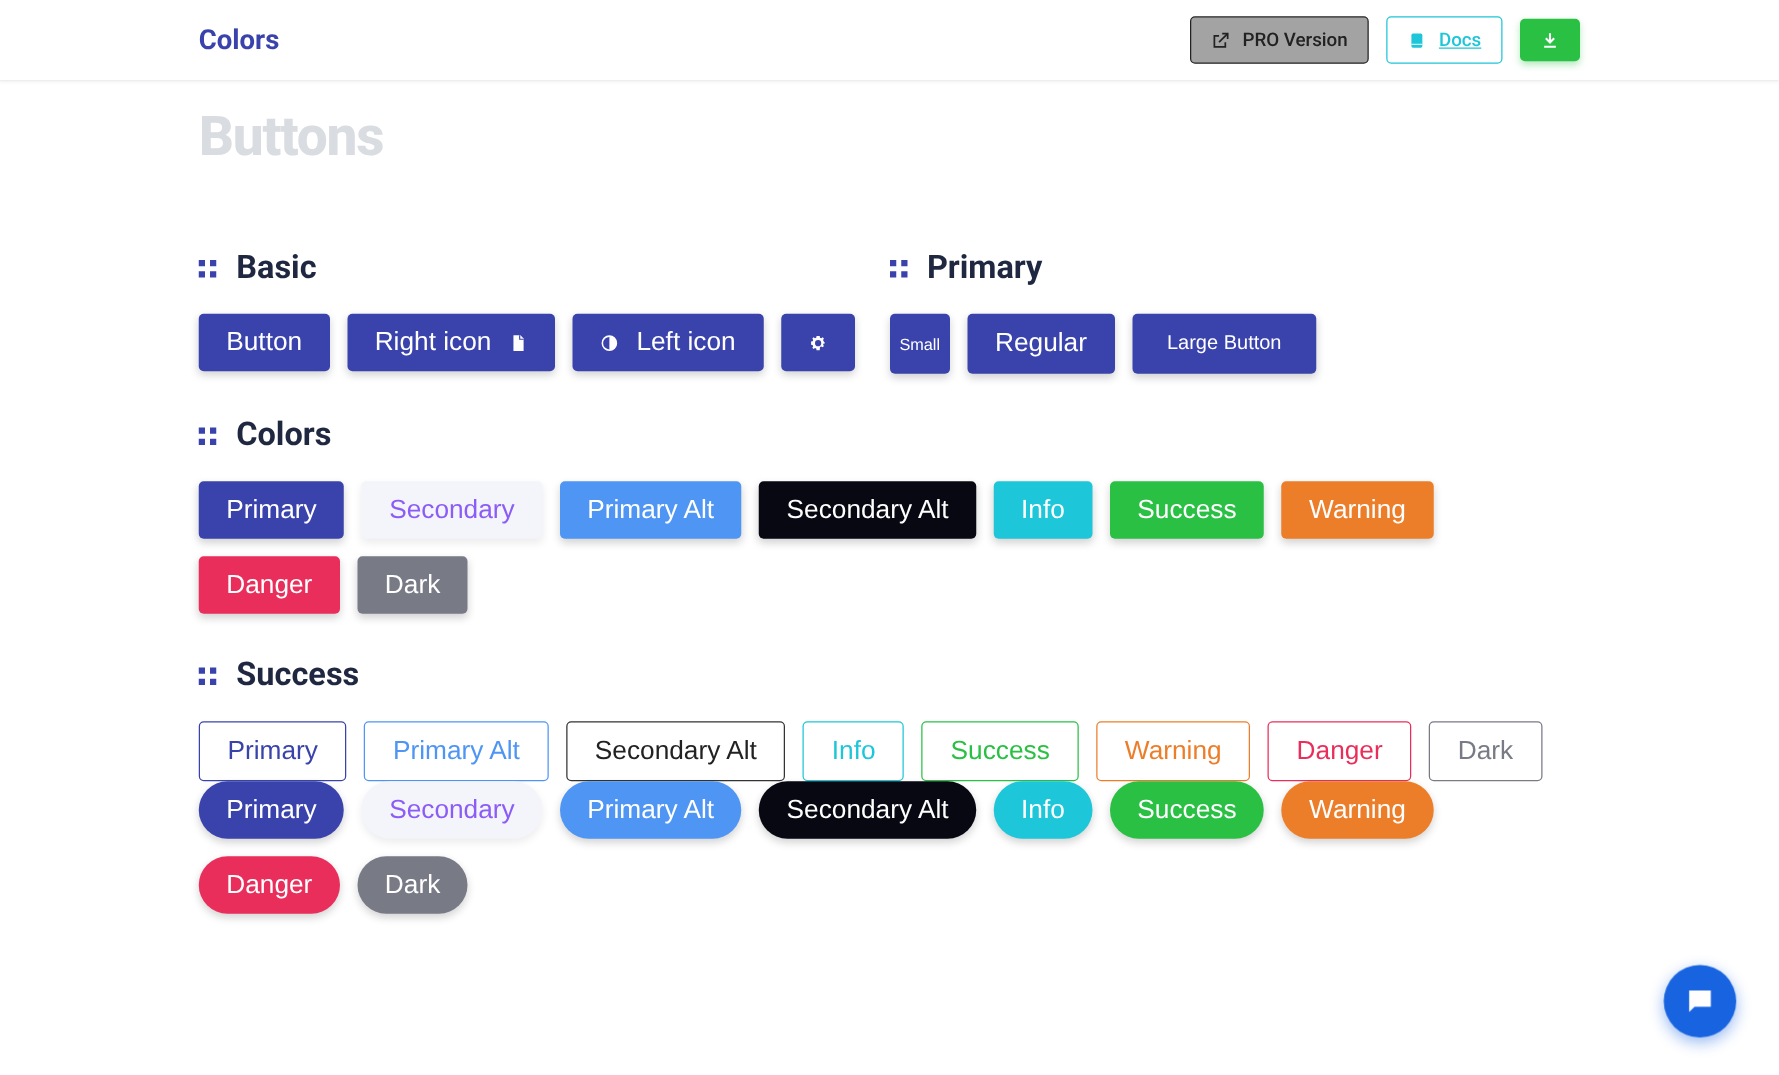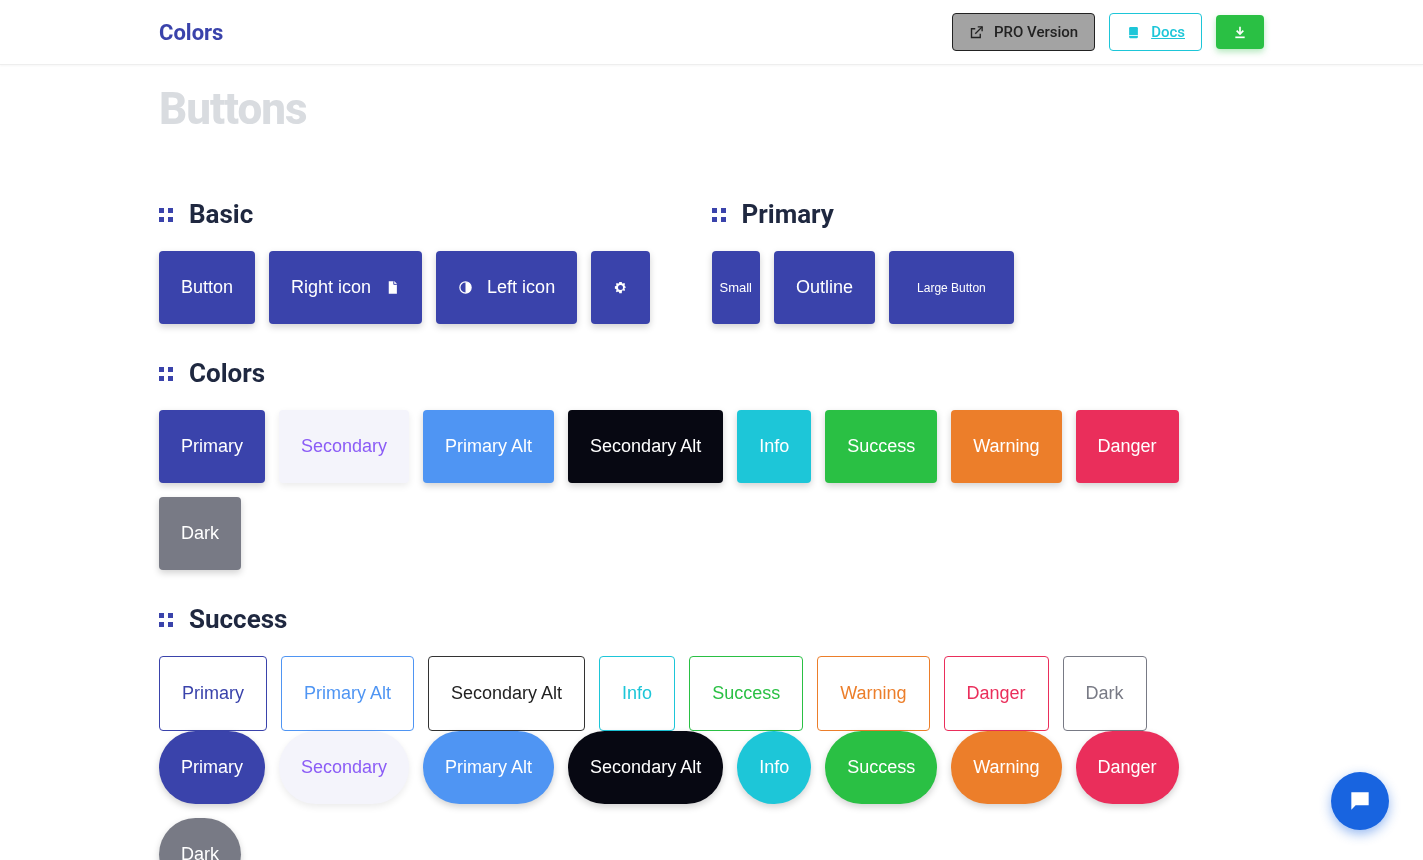--- a/index.html
+++ b/index.html
@@ -57,26 +57,26 @@
     margin:34px 0 22px 0;display:flex;align-items:center;gap:14px;
   }
   .dots{
     display:inline-flex;flex-wrap:wrap;width:16px;gap:4px;
     position:relative;top:1px;
   }
   .dots span{width:5px;height:5px;background:var(--primary);display:block;}
   .btns{display:flex;flex-wrap:wrap;gap:14px;}
   .btn{
     display:inline-flex;align-items:center;gap:14px;
-    padding:26px 22px;border-radius:4px;font-size:18px;
+    padding:11px 22px;border-radius:4px;font-size:21px;
     cursor:pointer;border:none;font-weight:500;
     box-shadow:0 3px 7px rgba(0,0,0,0.18);
   }
   .btn.sm{padding:7px 8px;font-size:13px;}
-  .btn.lg{padding:15px 28px;font-size:12px;}
+  .btn.lg{padding:15px 28px;font-size:16px;}
   .btn.pill{border-radius:50px;}
   .btn.outline{box-shadow:none;background:#fff;}
   
   .c-primary{background:var(--primary);color:#fff;}
   .c-primary-alt{background:var(--primary-alt);color:#fff;}
   .c-secondary{background:var(--secondary);color:#8b5cf6;box-shadow:0 3px 7px rgba(0,0,0,0.08);}
   .c-secondary-alt{background:var(--secondary-alt);color:#fff;}
   .c-info{background:var(--info);color:#fff;}
   .c-success{background:var(--success);color:#fff;}
   .c-warning{background:var(--warning);color:#fff;}
@@ -195,21 +195,21 @@
             <span></span>
             <span></span>
           </span>
         <span>Primary</span>
       </h3>
       <div class="btns">
         <button class="btn sm c-primary">
             <span>Small</span>
           </button>
         <button class="btn c-primary">
-            <span>Outline</span>
+            <span>Regular</span>
           </button>
         <button class="btn lg c-primary">
             <span>Large Button</span>
           </button>
       </div>
     </div>
   </div>
 
   <div>
     <h3 class="sec">

